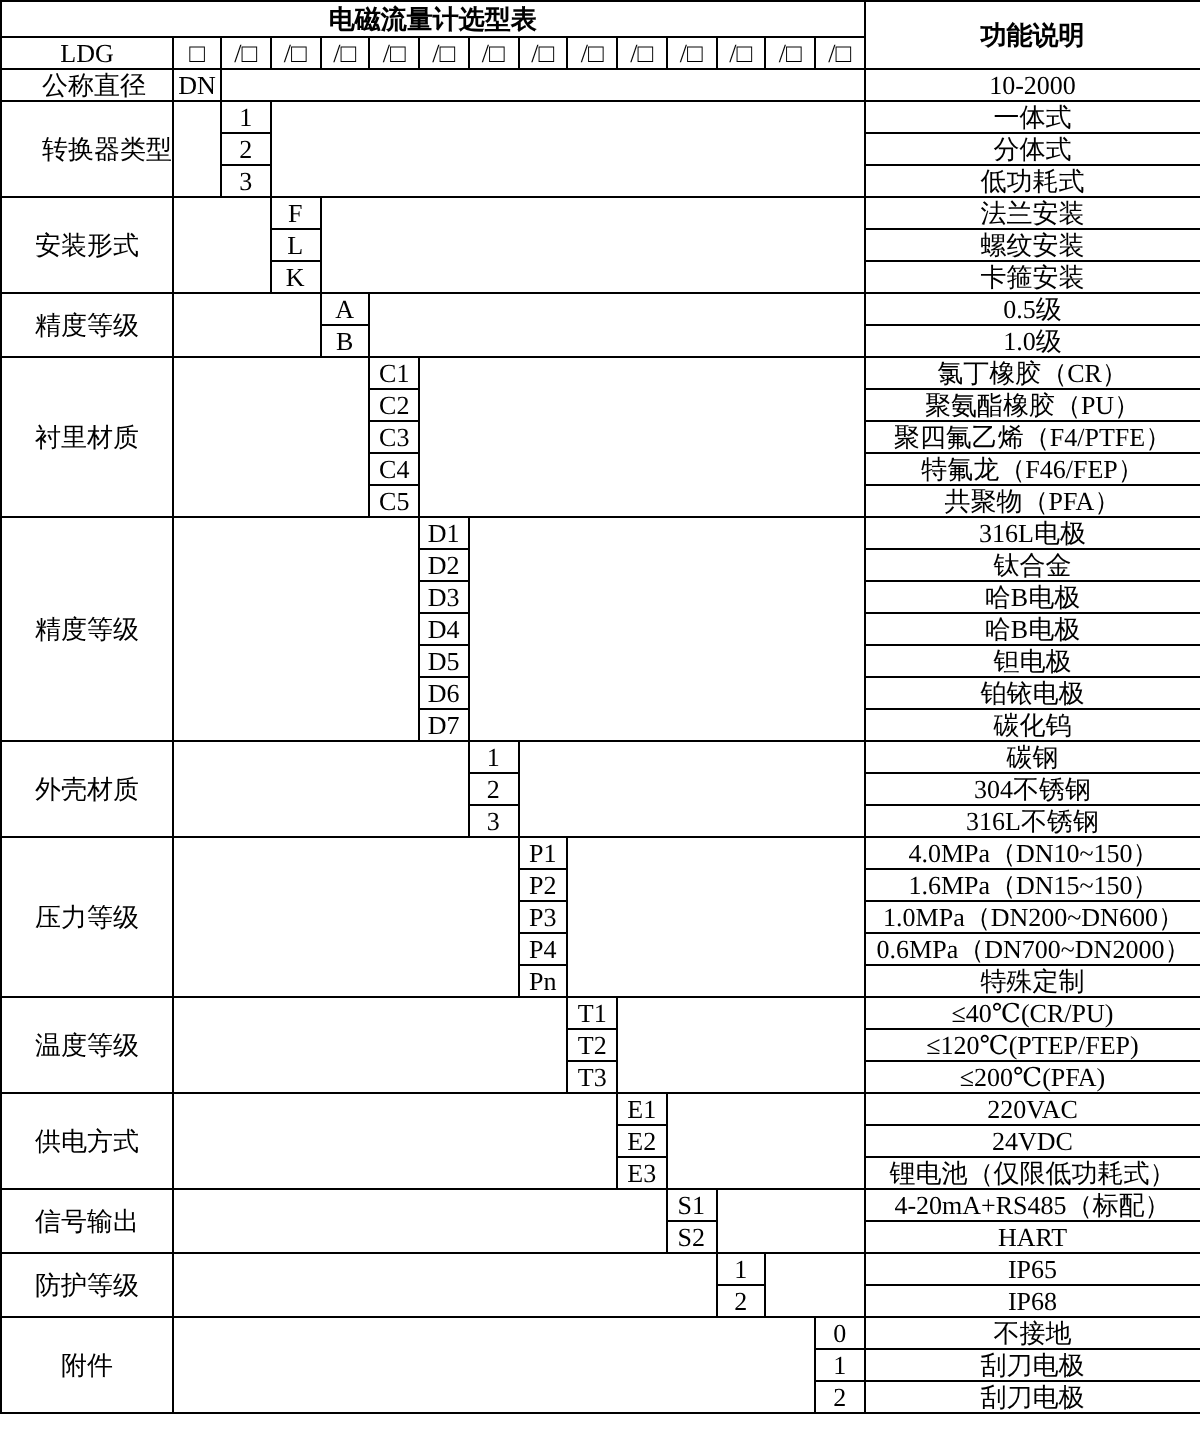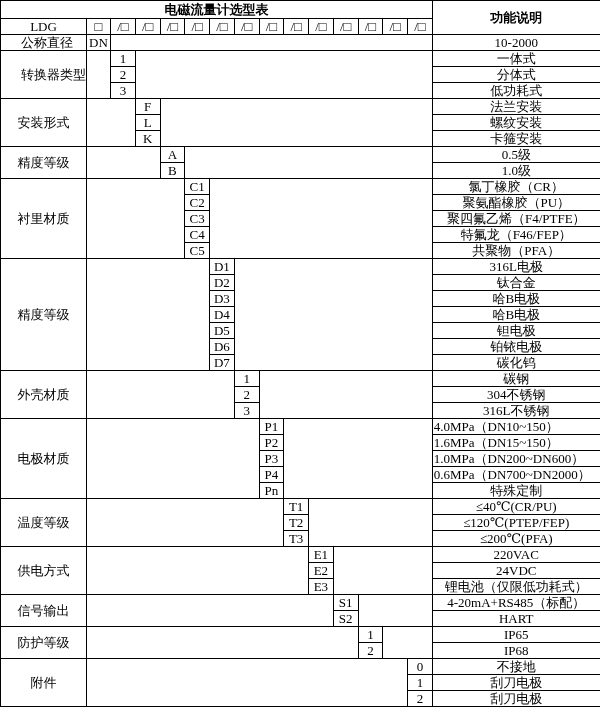--- a/index.html
+++ b/index.html
@@ -19,21 +19,21 @@
     text-align:center;
     vertical-align:middle;
     white-space:nowrap;
     overflow:hidden;
   }
   td.title-cell{font-size:14px;font-weight:bold;height:17px;}
   td.fn-header{font-size:14px;font-weight:bold;font-family:Liberation Serif, serif;}
   td.model-prefix{text-align:left;padding-left:6px;margin-left:23px;}
   td.label{font-size:13px;}
   td.label.flush{text-align:left;padding-left:20px;}
-  td.desc.left{text-align:left;padding-left:1px;margin-left:38px;}
+  td.desc.left{text-align:center;padding-left:1px;margin-left:38px;}
   tr{height:16px;}
 </style>
 </head>
 <body>
 
 <table class="sel">
   <colgroup>
     <col style="width:86px">
     <col style="width:24px">
     <col style="width:24.75px">
@@ -192,21 +192,21 @@
   <tr>
     <td>2</td>
     <td class="desc">304不锈钢</td>
   </tr>
   <tr>
     <td>3</td>
     <td class="desc">316L不锈钢</td>
   </tr>
 
   <tr>
-    <td class="label" rowspan="5">电极材质</td>
+    <td class="label" rowspan="5">压力等级</td>
     <td rowspan="5" colspan="7"></td>
     <td>P1</td>
     <td rowspan="5" colspan="6"></td>
     <td class="desc left">4.0MPa（DN10~150）</td>
   </tr>
   <tr>
     <td>P2</td>
     <td class="desc left">1.6MPa（DN15~150）</td>
   </tr>
   <tr>

